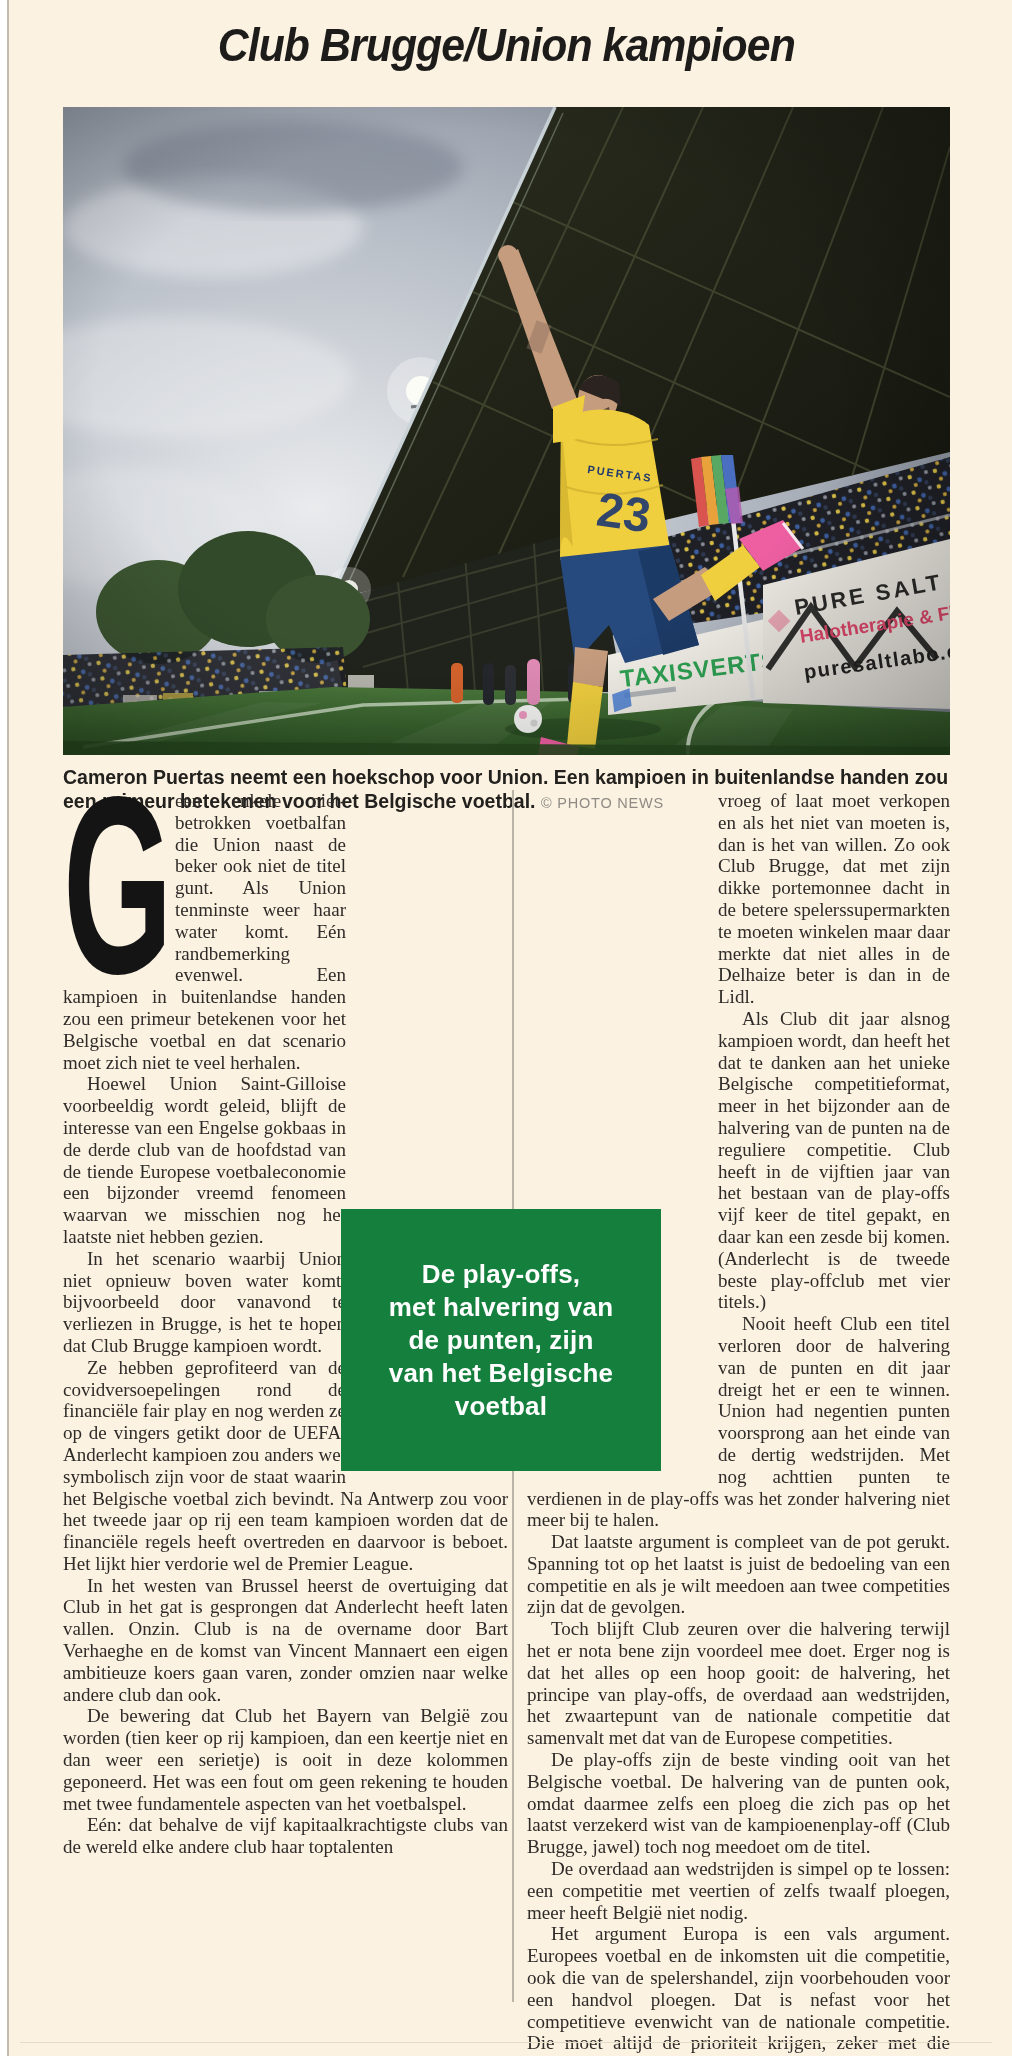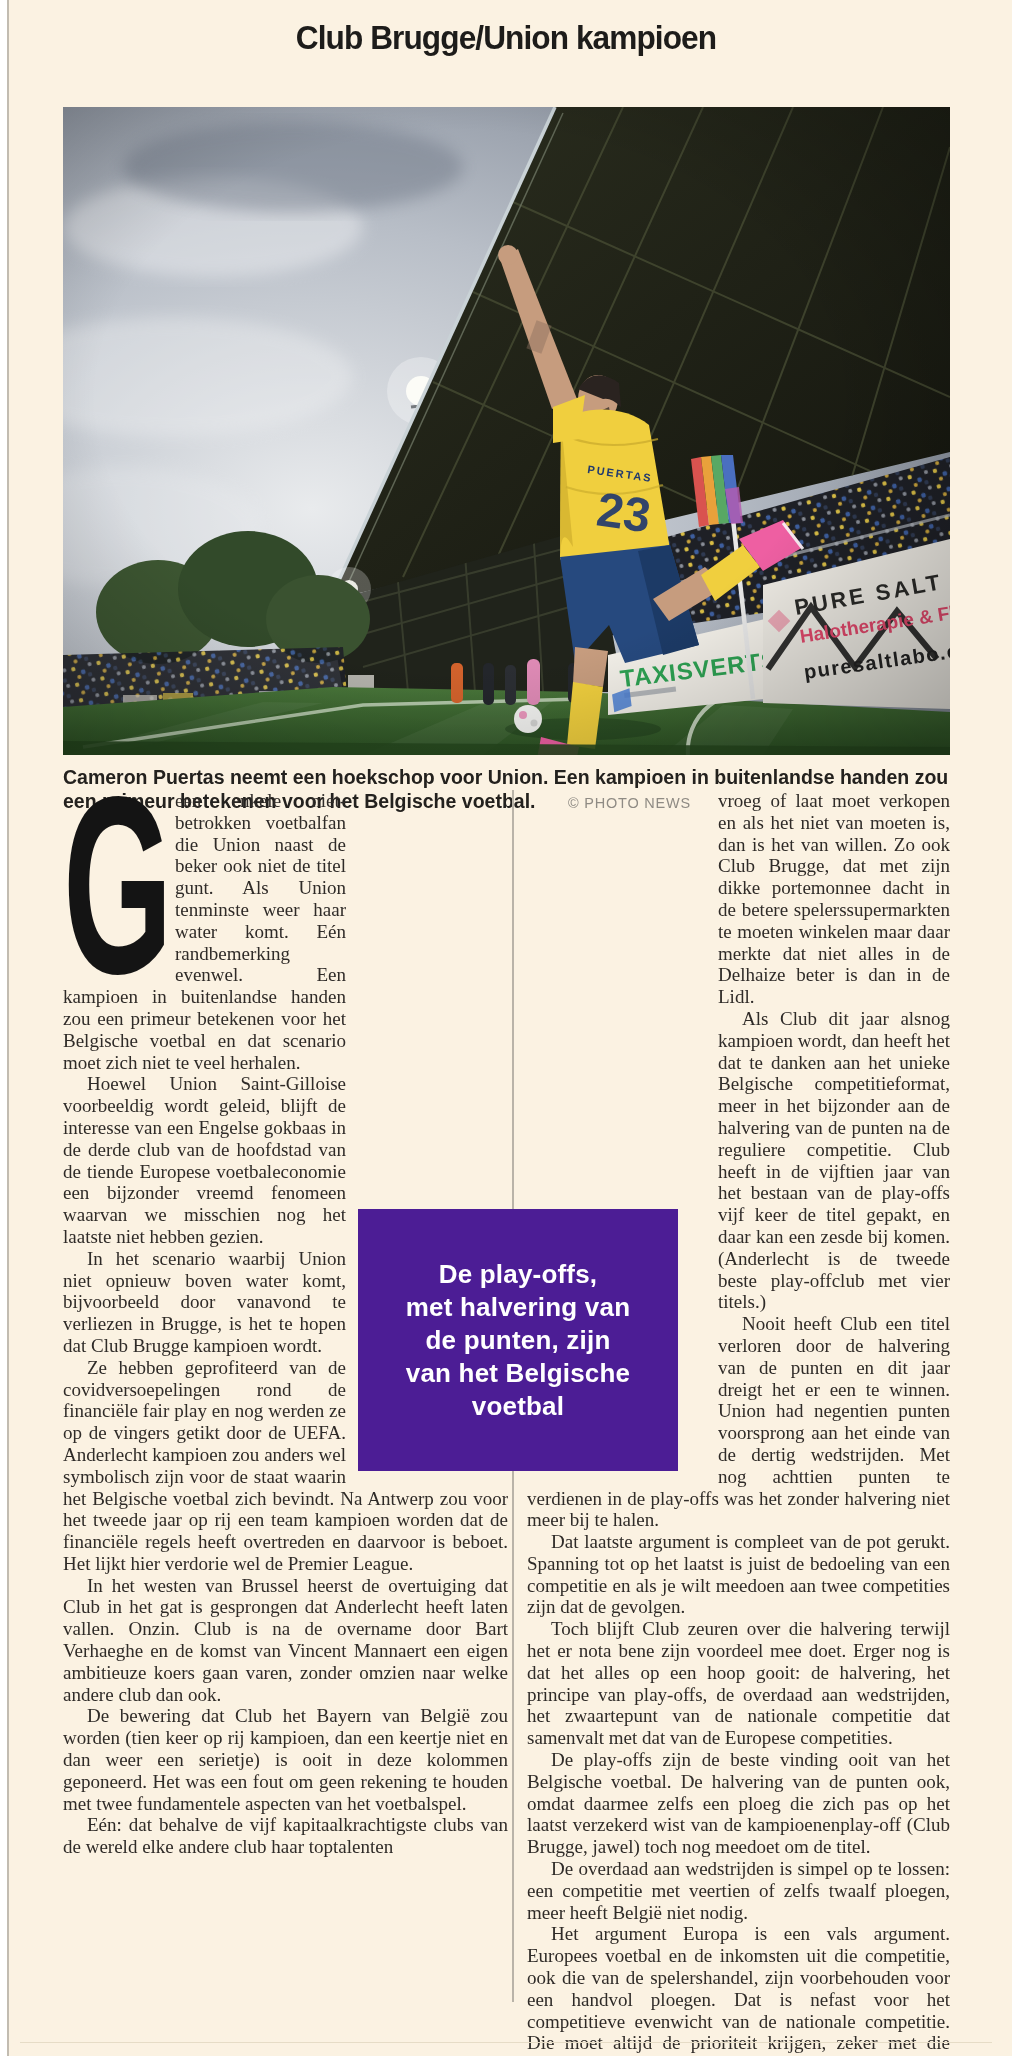--- a/index.html
+++ b/index.html
@@ -1,36 +1,36 @@
 <!DOCTYPE html>
 <html lang="nl"><head>
 <meta charset="utf-8">
 <style>
   html,body{margin:0;padding:0;}
   body{width:1012px;height:2056px;position:relative;background:#fbf2e2;font-family:"Liberation Sans",sans-serif;overflow:hidden;}
   .page-edge{position:absolute;left:0;top:0;width:7px;height:2056px;background:#ffffff;}
   .page-edge-line{position:absolute;left:7px;top:0;width:2px;height:2056px;background:#c2bcb1;}
-  h1.title{position:absolute;left:0;top:18px;width:1012px;margin:0;text-align:center;font-size:34px;font-weight:700;color:#1d1c1a;letter-spacing:-1px;}
+  h1.title{position:absolute;left:0;top:18px;width:1012px;margin:0;text-align:center;font-size:46px;font-weight:700;color:#1d1c1a;letter-spacing:-1px;font-style:italic;}
   h1.title span{display:inline-block;transform:scaleX(.93);transform-origin:center;white-space:nowrap;}
   .photo{position:absolute;left:63px;top:107px;width:887px;height:648px;background:#222;}
   .caption{position:absolute;left:63px;top:766px;width:887px;font-size:19.5px;line-height:23.5px;font-weight:700;color:#23211e;}
-  .caption .credit{font-weight:400;font-size:14.5px;color:#8f8b84;letter-spacing:.8px;margin-left:27px;}
+  .caption .credit{font-weight:400;font-size:14.5px;color:#8f8b84;letter-spacing:.8px;}
   .body-wrap{position:absolute;left:63px;top:790px;width:887px;}
   .cols{display:flex;gap:19px;}
   .col{font-family:"Liberation Serif","DejaVu Serif",serif;font-size:19px;line-height:21.8px;color:#2f2b28;text-align:justify;}
   .col.left{width:445px;}
   .col.right{width:423px;}
   .col p{margin:0;text-indent:24px;}
   .col p.first{text-indent:0;}
   .spacer-right{float:right;width:152px;height:262px;margin:419px 0 6px 10px;}
   .spacer-left{float:left;width:179px;height:262px;margin:419px 12px 6px 0;}
   .dropcap-box{float:left;width:104px;height:186px;margin:3px 8px 0 0;overflow:visible;}
   .dropcap{display:inline-block;font-family:"Liberation Sans",sans-serif;font-weight:700;font-size:252px;line-height:186px;color:#141414;transform:scaleX(.56);transform-origin:top left;white-space:nowrap;}
   .divider{position:absolute;left:449px;top:0;width:2px;height:1212px;background:#b9b3a8;}
-  .pullquote{position:absolute;left:295px;top:419px;width:320px;height:262px;background:#4c1d95;display:flex;flex-direction:column;justify-content:center;align-items:center;}
+  .pullquote{position:absolute;left:278px;top:419px;width:320px;height:262px;background:#15803d;display:flex;flex-direction:column;justify-content:center;align-items:center;}
   .pullquote div{color:#ffffff;font-weight:700;font-size:26px;line-height:33px;text-align:center;letter-spacing:.2px;}
   .bottom-line{position:absolute;left:20px;top:2042px;width:972px;height:1px;background:#e6dcc6;}
 </style>
 </head>
 <body>
 
 <div class="page-edge"></div>
 <div class="page-edge-line"></div>
 
 <h1 class="title"><span>Club Brugge/Union kampioen</span></h1>

